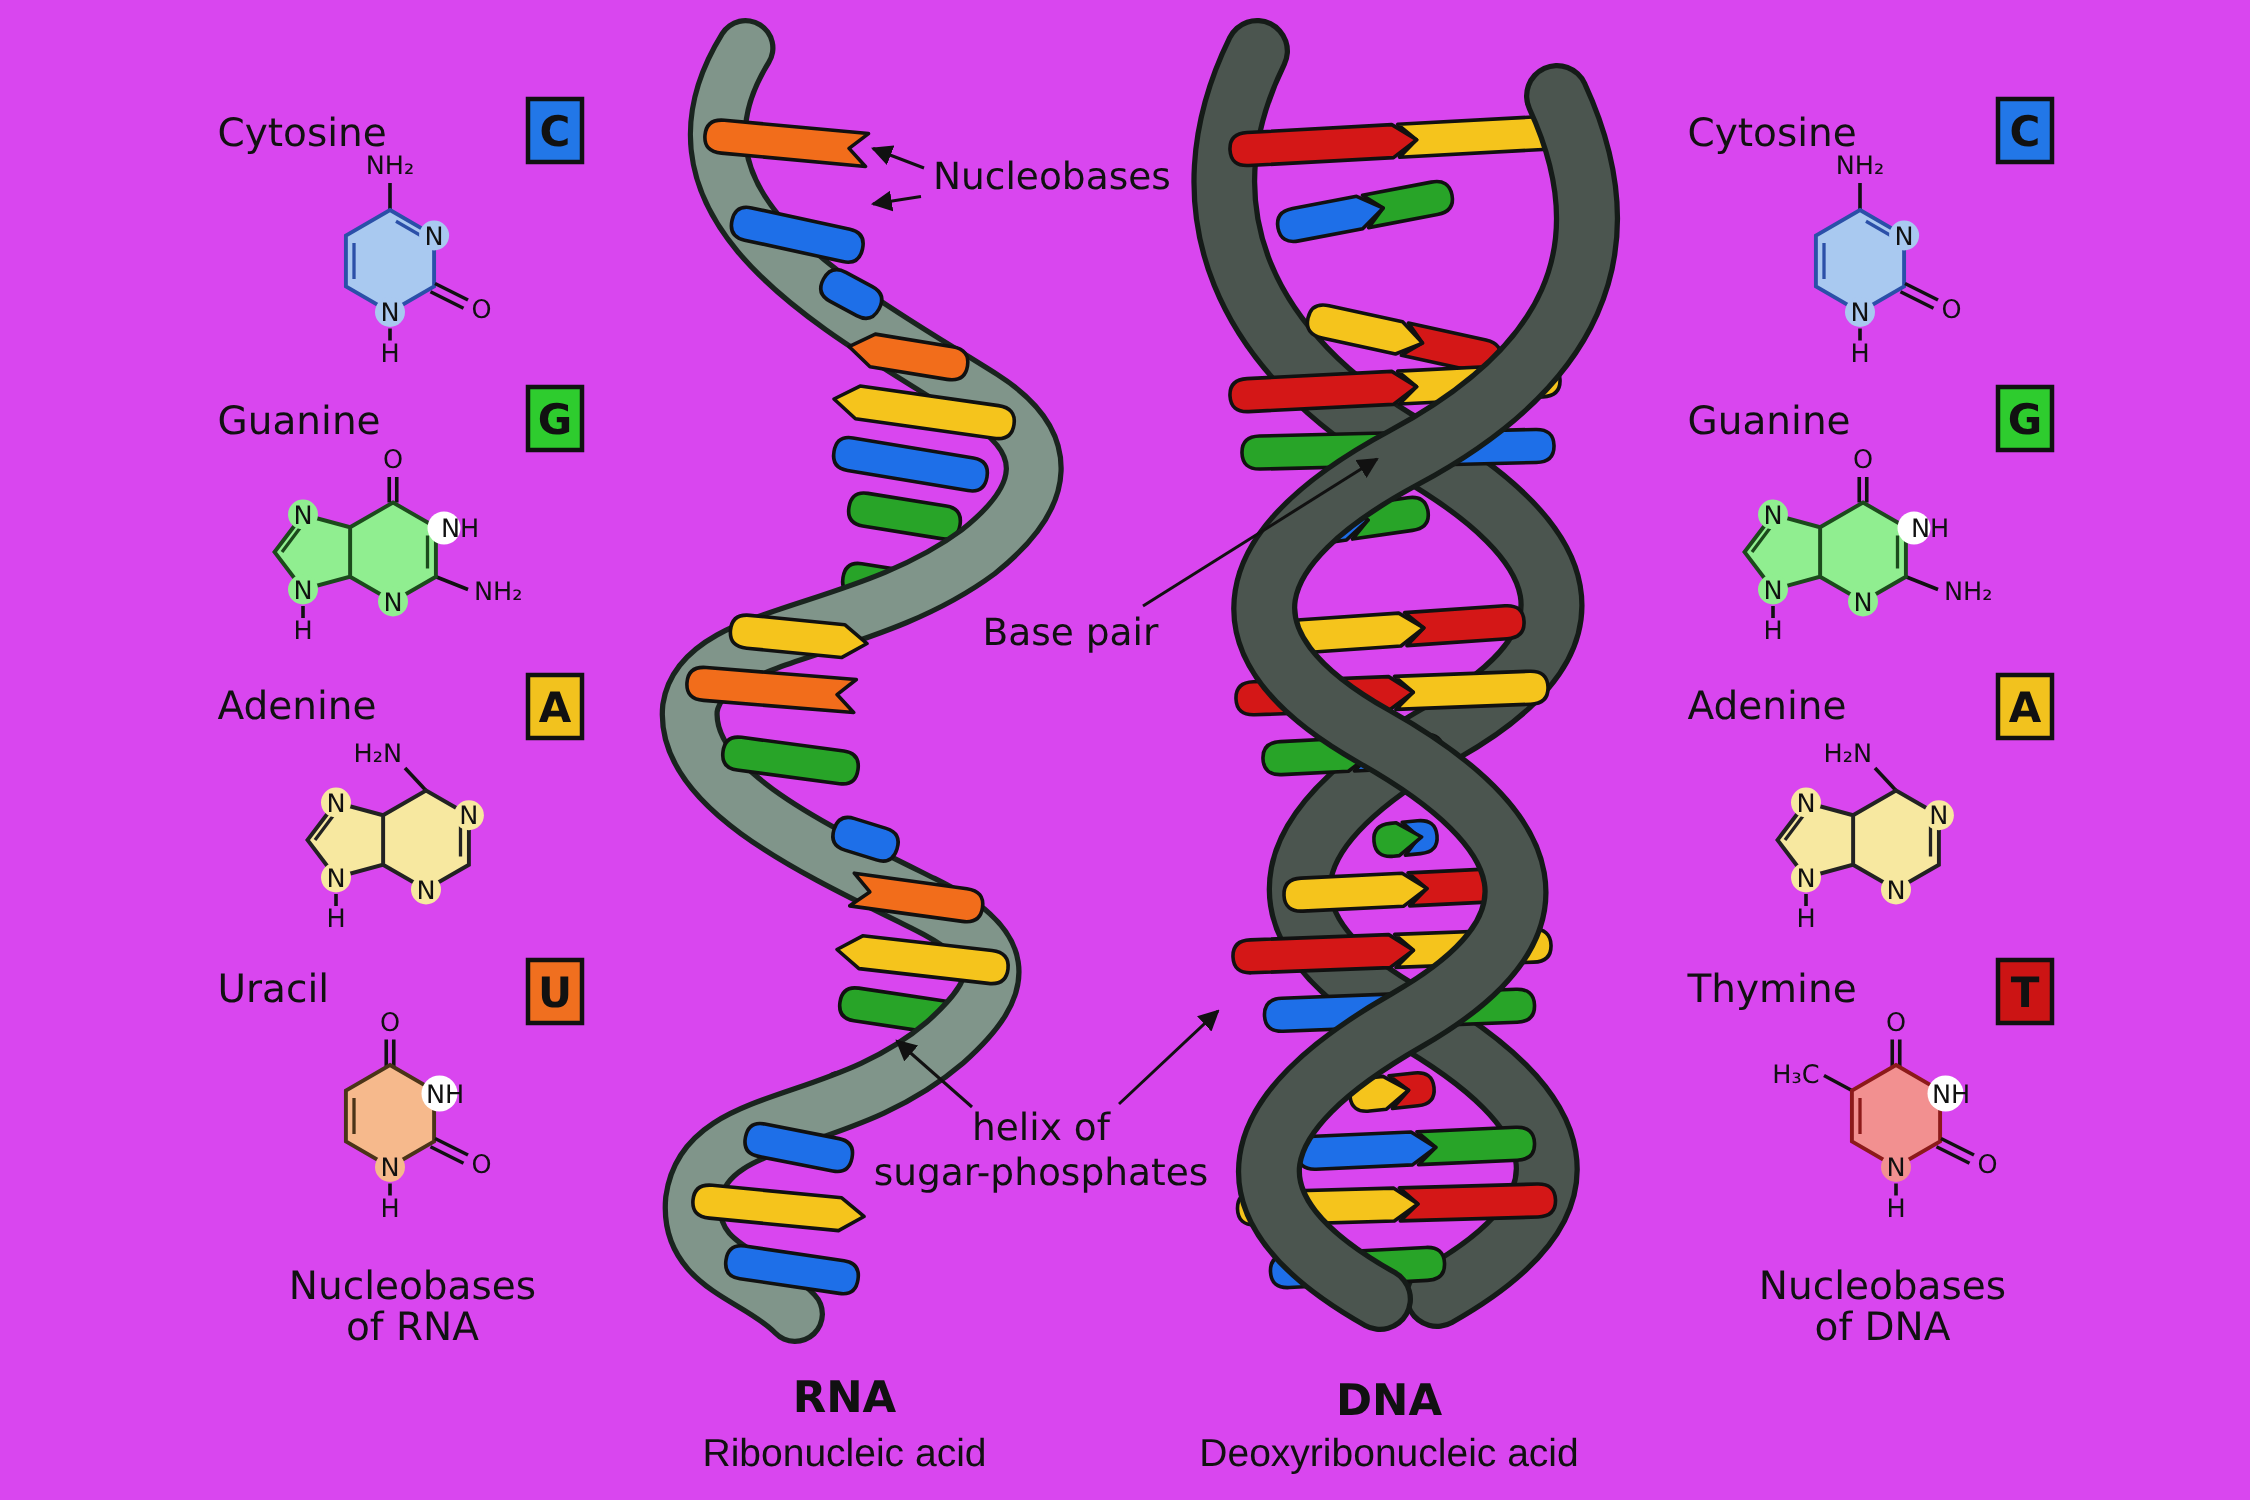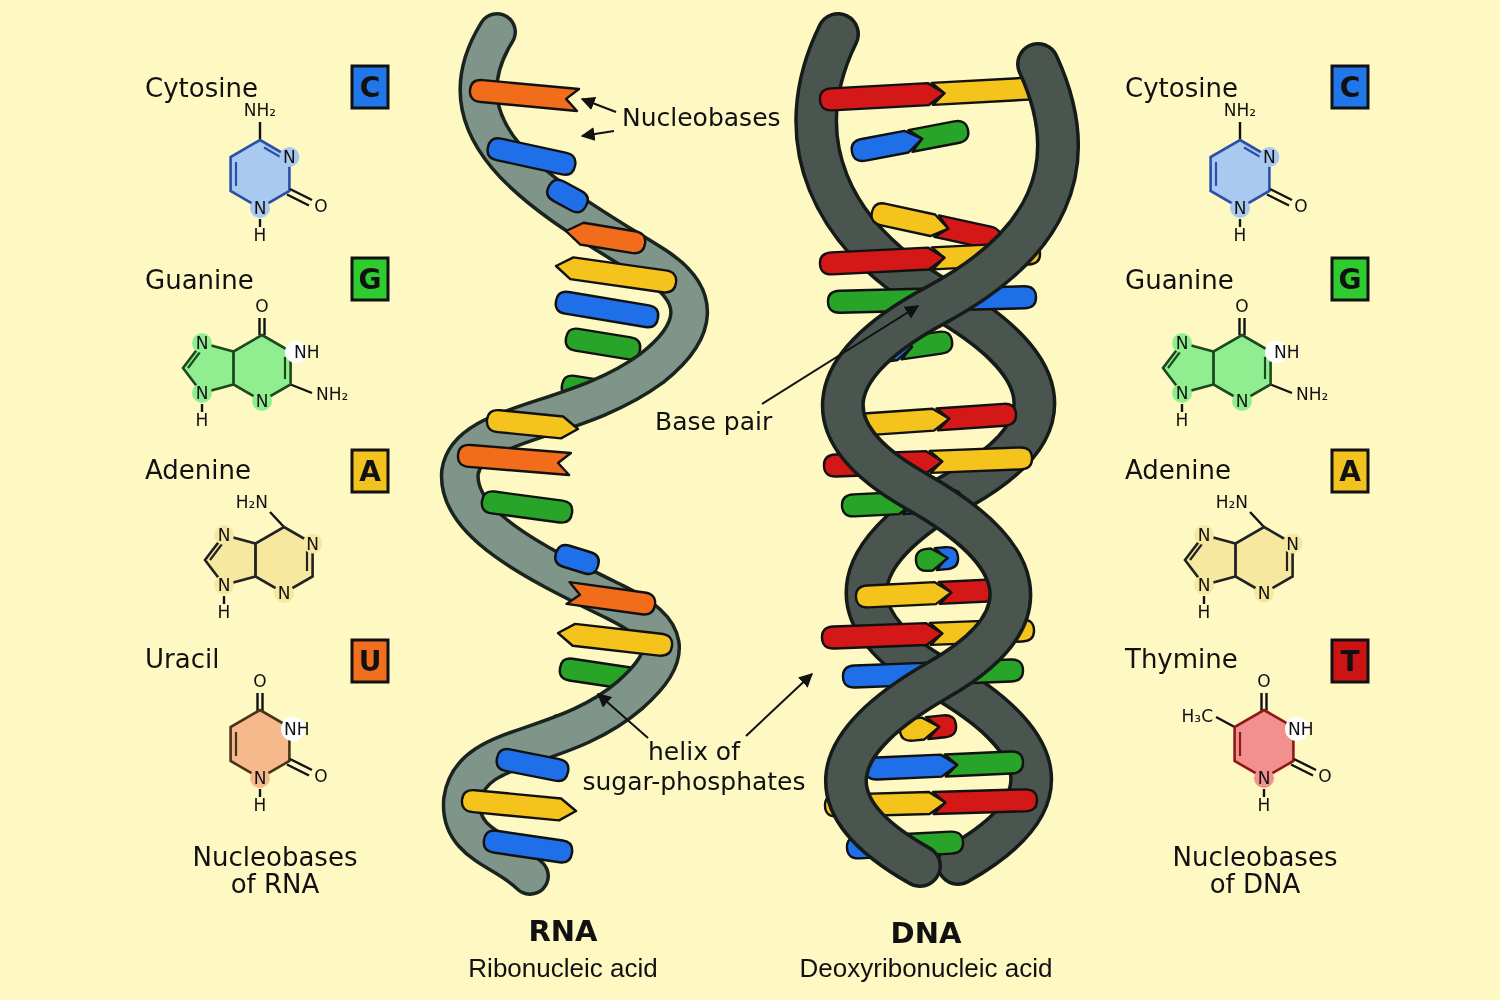--- a/index.html
+++ b/index.html
@@ -1,16 +1,16 @@
 <!DOCTYPE html>
 <html><head>
 <meta charset="utf-8">
 <style>
   html,body{margin:0;padding:0;background:#fff;}
-  .canvas{position:relative;width:1500px;height:1000px;background:#fef9c3;overflow:hidden;}
+  .canvas{position:relative;width:1500px;height:1000px;background:#d946ef;overflow:hidden;}
   svg{display:block;}
   svg text{fill:#111;font-family:"DejaVu Sans",sans-serif;}
   .lbl{font-size:26px;}
   .cap{font-size:26px;}
   .ann{font-size:25px;}
   .ttl{font-size:29px;font-weight:bold;}
   .sub{font-size:26px;font-family:"Liberation Sans",sans-serif;}
   .chem{font-size:17px;}
   .bl{font-size:28px;font-weight:bold;}
   .bond{stroke:#111;stroke-width:2.4px;}

